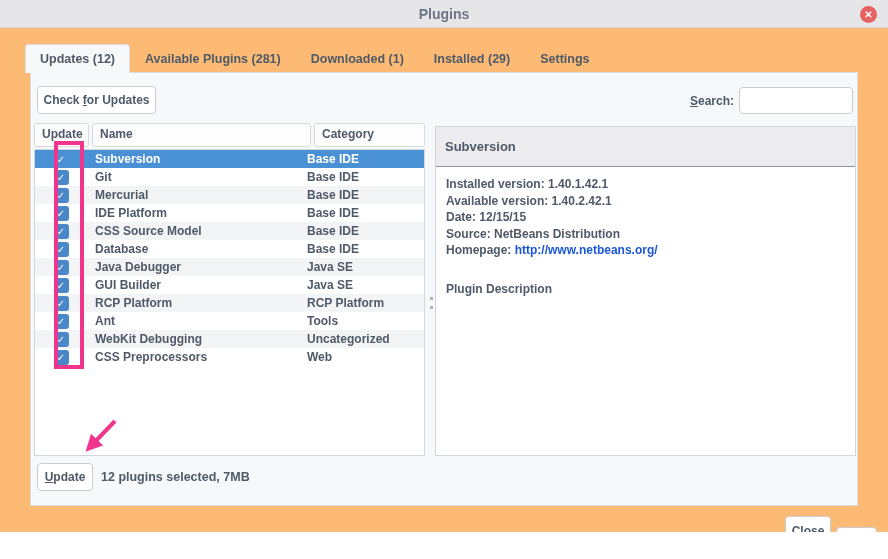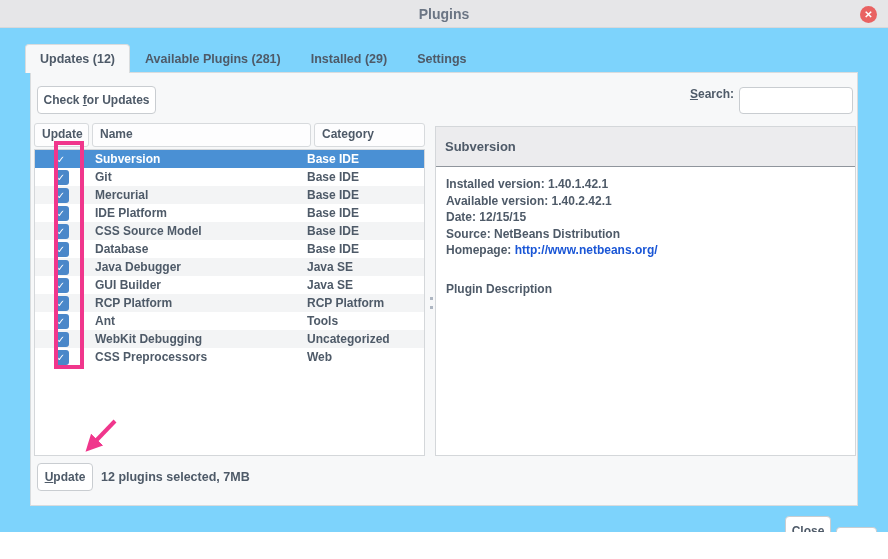--- a/index.html
+++ b/index.html
@@ -1,41 +1,41 @@
 <!DOCTYPE html>
 <html style="--accent: #4a90d4; --checkbox: #4a87c9; --link: #1a56d6; --annotation: #f0368c; --text: #4e5a68;"><head>
 <meta charset="utf-8">
 <style>
   :root{
     --text:#4e5a68; --accent:#4a90d4; --checkbox:#4a87c9; --link:#1a56d6;
     --annotation:#f0368c; --panel-border:#d4d7da;
   }
   *{margin:0;padding:0;box-sizing:border-box;}
   body{font-family:"Liberation Sans","DejaVu Sans",sans-serif;background:#fff;}
-  .dialog{position:relative;width:888px;height:532px;background:#7dd3fc;overflow:hidden;
+  .dialog{position:relative;width:888px;height:532px;background:#fdba74;overflow:hidden;
     font-weight:700;color:var(--text);}
   
   .titlebar{position:absolute;left:0;top:0;width:888px;height:28px;background:#e6e6e8;
     border-bottom:1px solid #d8d8da;display:flex;align-items:center;justify-content:center;}
   .titlebar .title{font-size:14px;color:#6b7584;}
   .close-btn{position:absolute;right:11px;top:6px;width:17px;height:17px;border-radius:50%;
     background:#e96262;color:#fff;font-size:10px;line-height:17px;text-align:center;
     cursor:pointer;border:none;font-weight:700;}
   
   .tabbar{position:absolute;left:25px;top:44px;height:29px;display:flex;align-items:stretch;z-index:2;}
   .tab{padding:0 14px;display:flex;align-items:center;font-size:12.5px;cursor:pointer;
     border:1px solid transparent;border-bottom:none;}
   .tab.active{background:#f7f8f9;border-color:#d9dcde;border-radius:4px 4px 0 0;}
   
   .panel{position:absolute;left:30px;top:72px;width:828px;height:434px;background:#f7f8f9;
     border:1px solid #d9dcde;}
   .btn{background:#fff;border:1px solid #c9cdd1;border-radius:4px;color:var(--text);
     font-weight:700;font-size:12px;font-family:inherit;cursor:pointer;}
   .check-updates-btn{position:absolute;left:6px;top:13px;width:119px;height:28px;}
-  .search-wrap{position:absolute;right:4px;top:14px;display:flex;align-items:flex-start;}
+  .search-wrap{position:absolute;right:4px;top:14px;display:flex;align-items:center;}
   .search-label{font-size:12px;margin-right:5px;}
   .search-input{width:114px;height:27px;background:#fff;border:1px solid #c9cdd1;
     border-radius:4px;font-family:inherit;font-size:12px;color:var(--text);padding:0 6px;}
   .mn{text-decoration:underline;}
   
   .thead{position:absolute;left:3px;top:50px;display:flex;}
   .th{background:#fdfdfe;border:1px solid #d7dadd;border-radius:3px;height:24px;
     font-size:12px;padding:3px 0 0 7px;margin-right:3px;cursor:pointer;}
   .th:nth-of-type(1){width:55px;}
   .th:nth-of-type(2){width:219px;}
@@ -90,20 +90,23 @@
   <div class="tabbar">
 
       <div class="tab active">
         <span>Updates (12)</span>
       </div>
 
       <div class="tab">
         <span>Available Plugins (281)</span>
       </div>
 
+      <div class="tab">
+        <span>Downloaded (1)</span>
+      </div>
 
       <div class="tab">
         <span>Installed (29)</span>
       </div>
 
       <div class="tab">
         <span>Settings</span>
       </div>
     </div>
 

